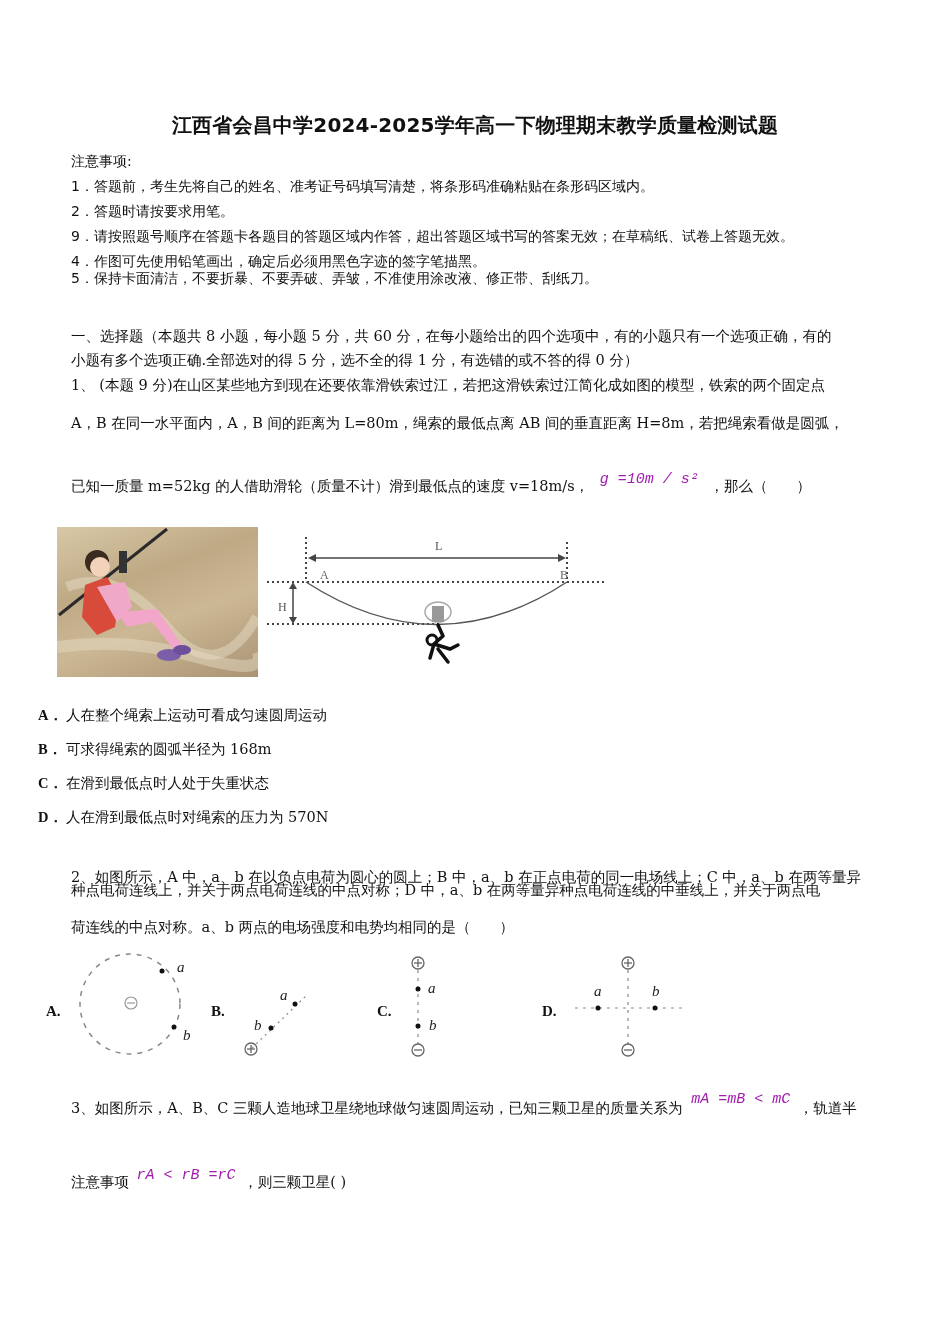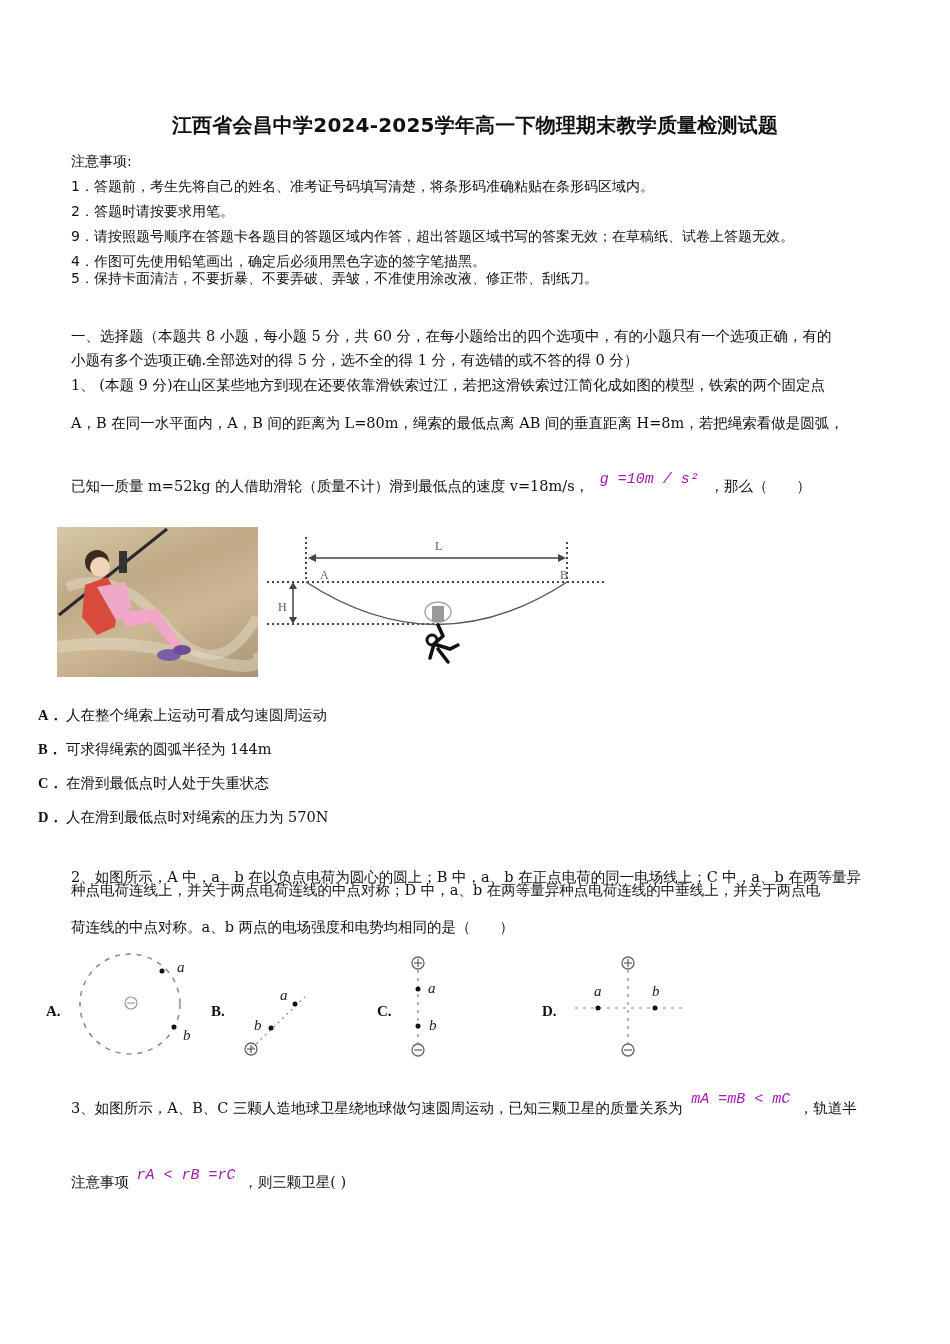--- a/index.html
+++ b/index.html
@@ -81,21 +81,21 @@
       <rect x="170" y="74" width="12" height="16" fill="#999"></rect>
       <path d="M176 93 L181 104 M181 104 L172 112 L168 126 M172 112 L188 117 L196 113 M176 117 L186 130" stroke="#111" stroke-width="3.5" fill="none" stroke-linecap="round"></path>
       <circle cx="170" cy="108" r="5" fill="none" stroke="#111" stroke-width="3"></circle>
     </svg>
   </div>
 
   <div class="abs opt" style="top:706px">
     <span class="lab">A．</span><span>人在整个绳索上运动可看成匀速圆周运动</span>
   </div>
   <div class="abs opt" style="top:740px">
-    <span class="lab">B．</span><span>可求得绳索的圆弧半径为 144m</span>
+    <span class="lab">B．</span><span>可求得绳索的圆弧半径为 168m</span>
   </div>
   <div class="abs opt" style="top:774px">
     <span class="lab">C．</span><span>在滑到最低点时人处于失重状态</span>
   </div>
   <div class="abs opt" style="top:808px">
     <span class="lab">D．</span><span>人在滑到最低点时对绳索的压力为 570N</span>
   </div>
 </div>
 
 <div>

